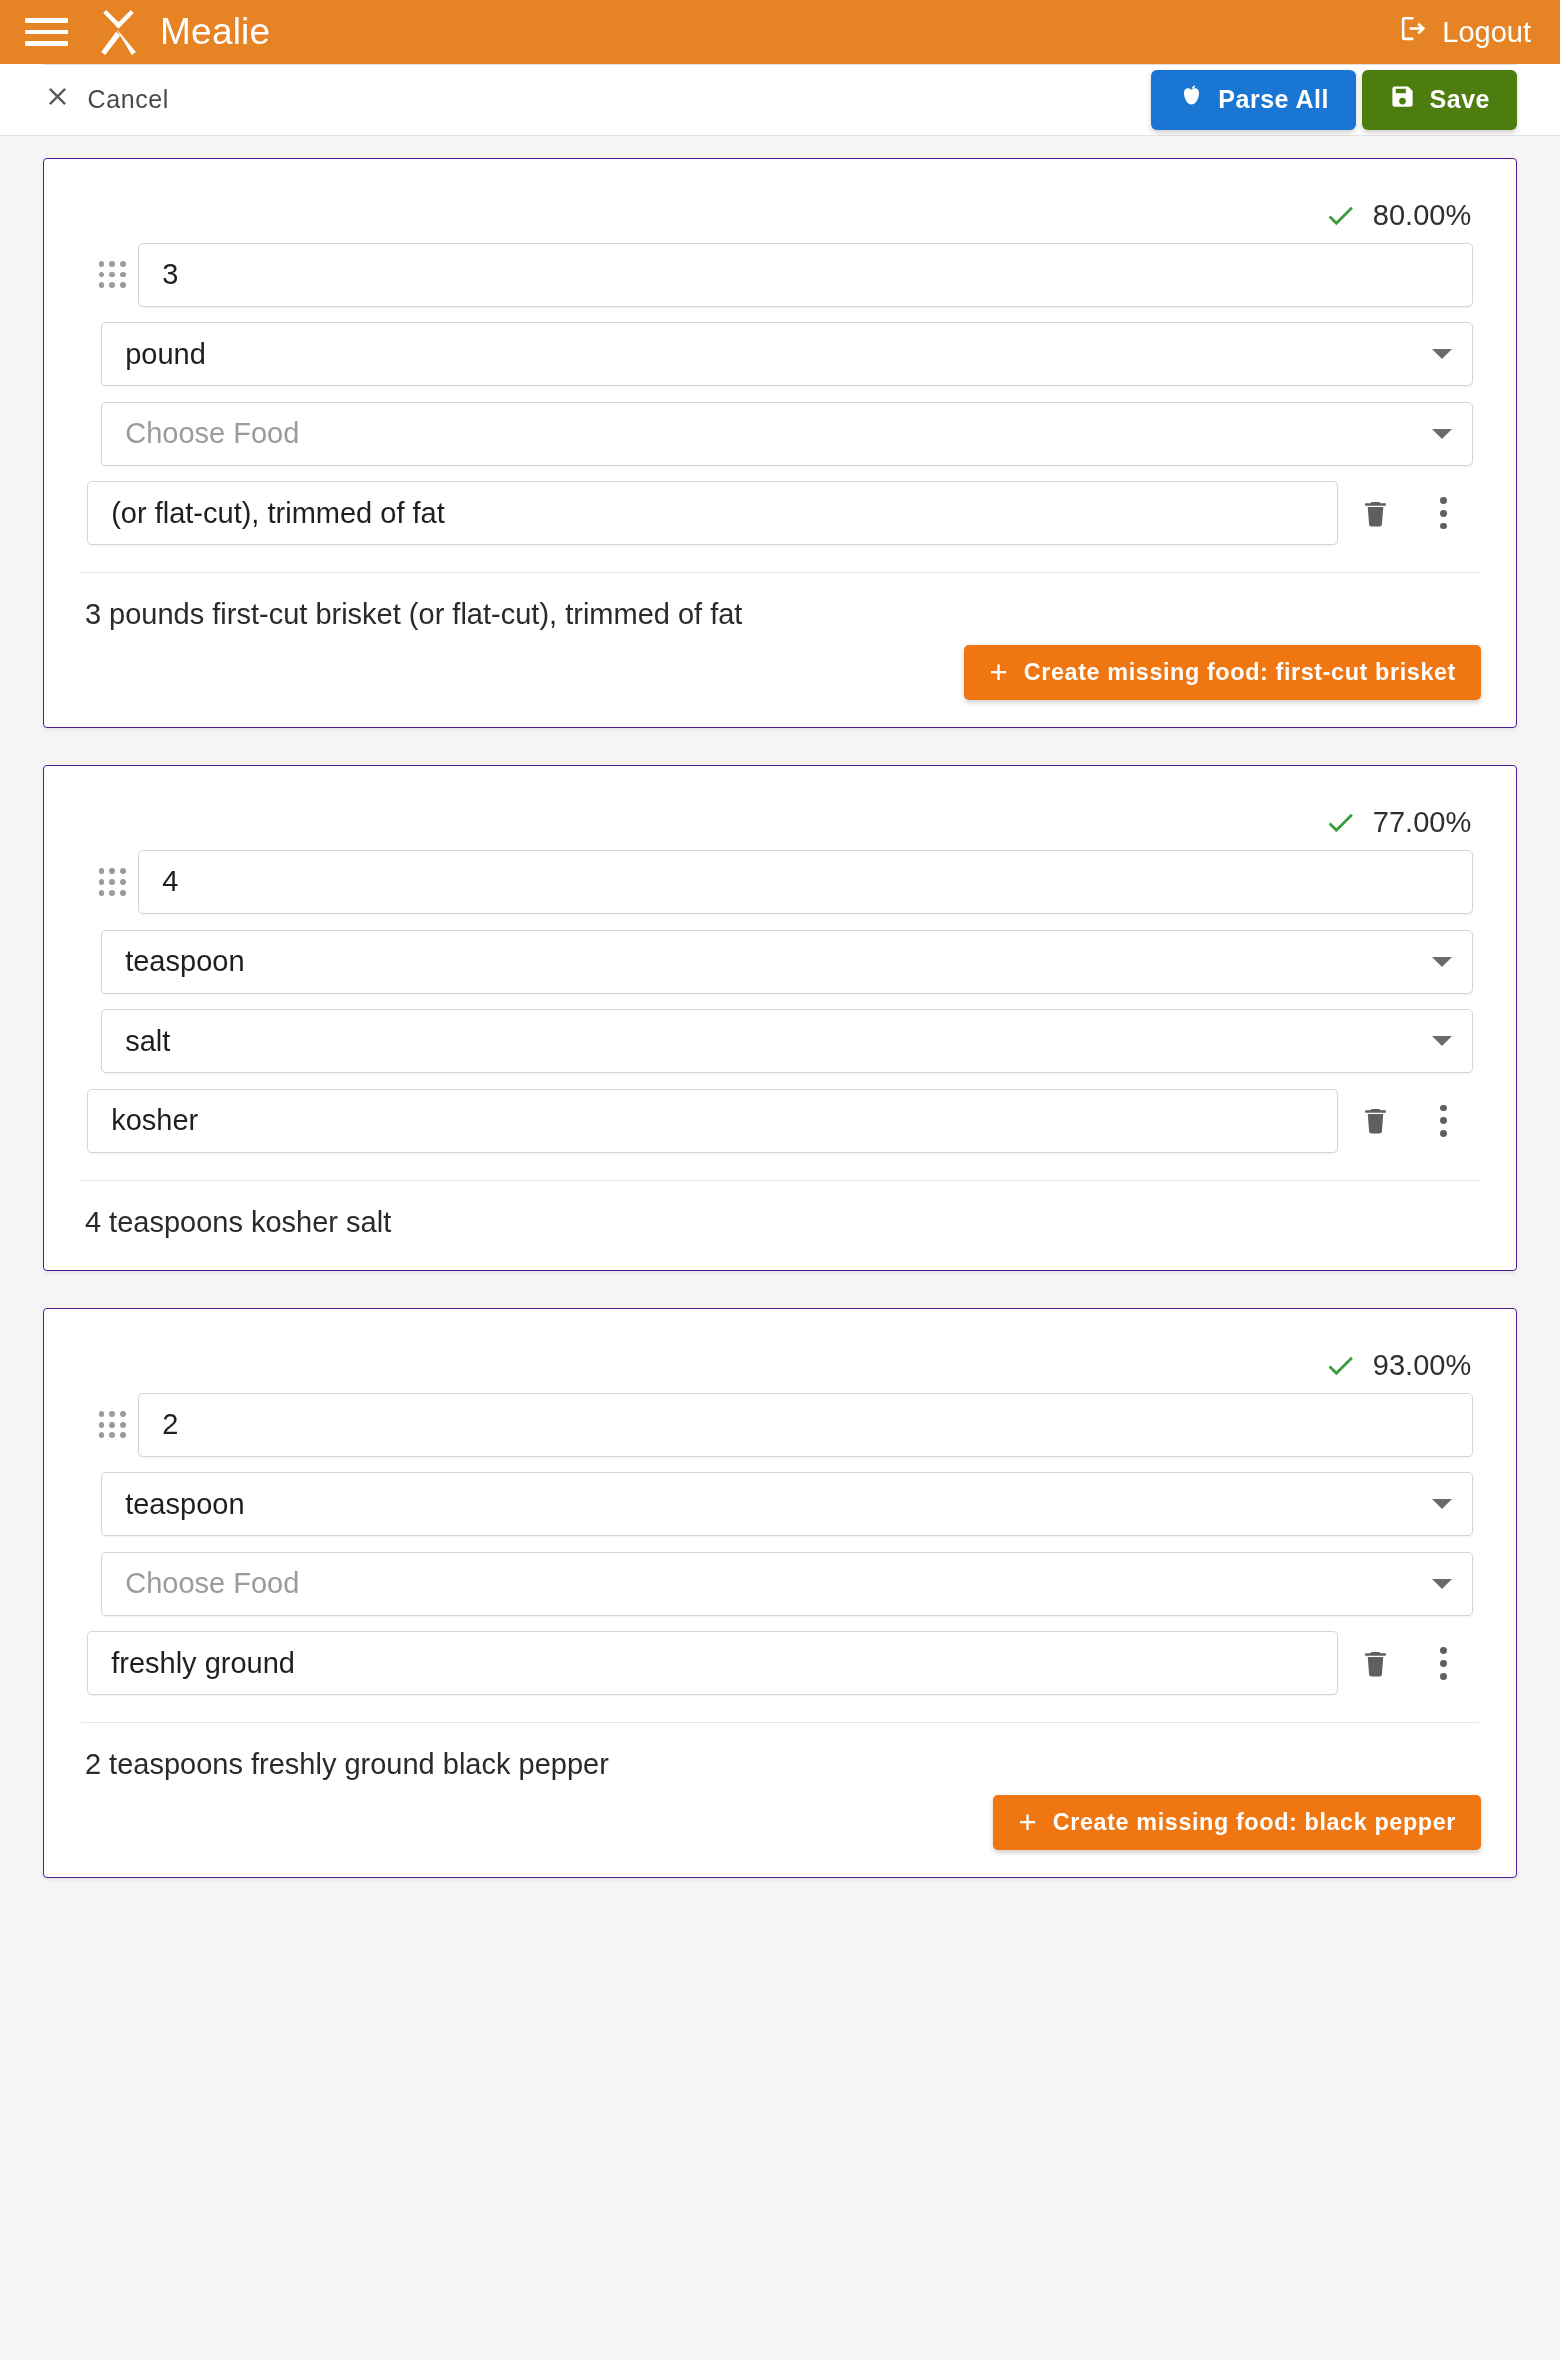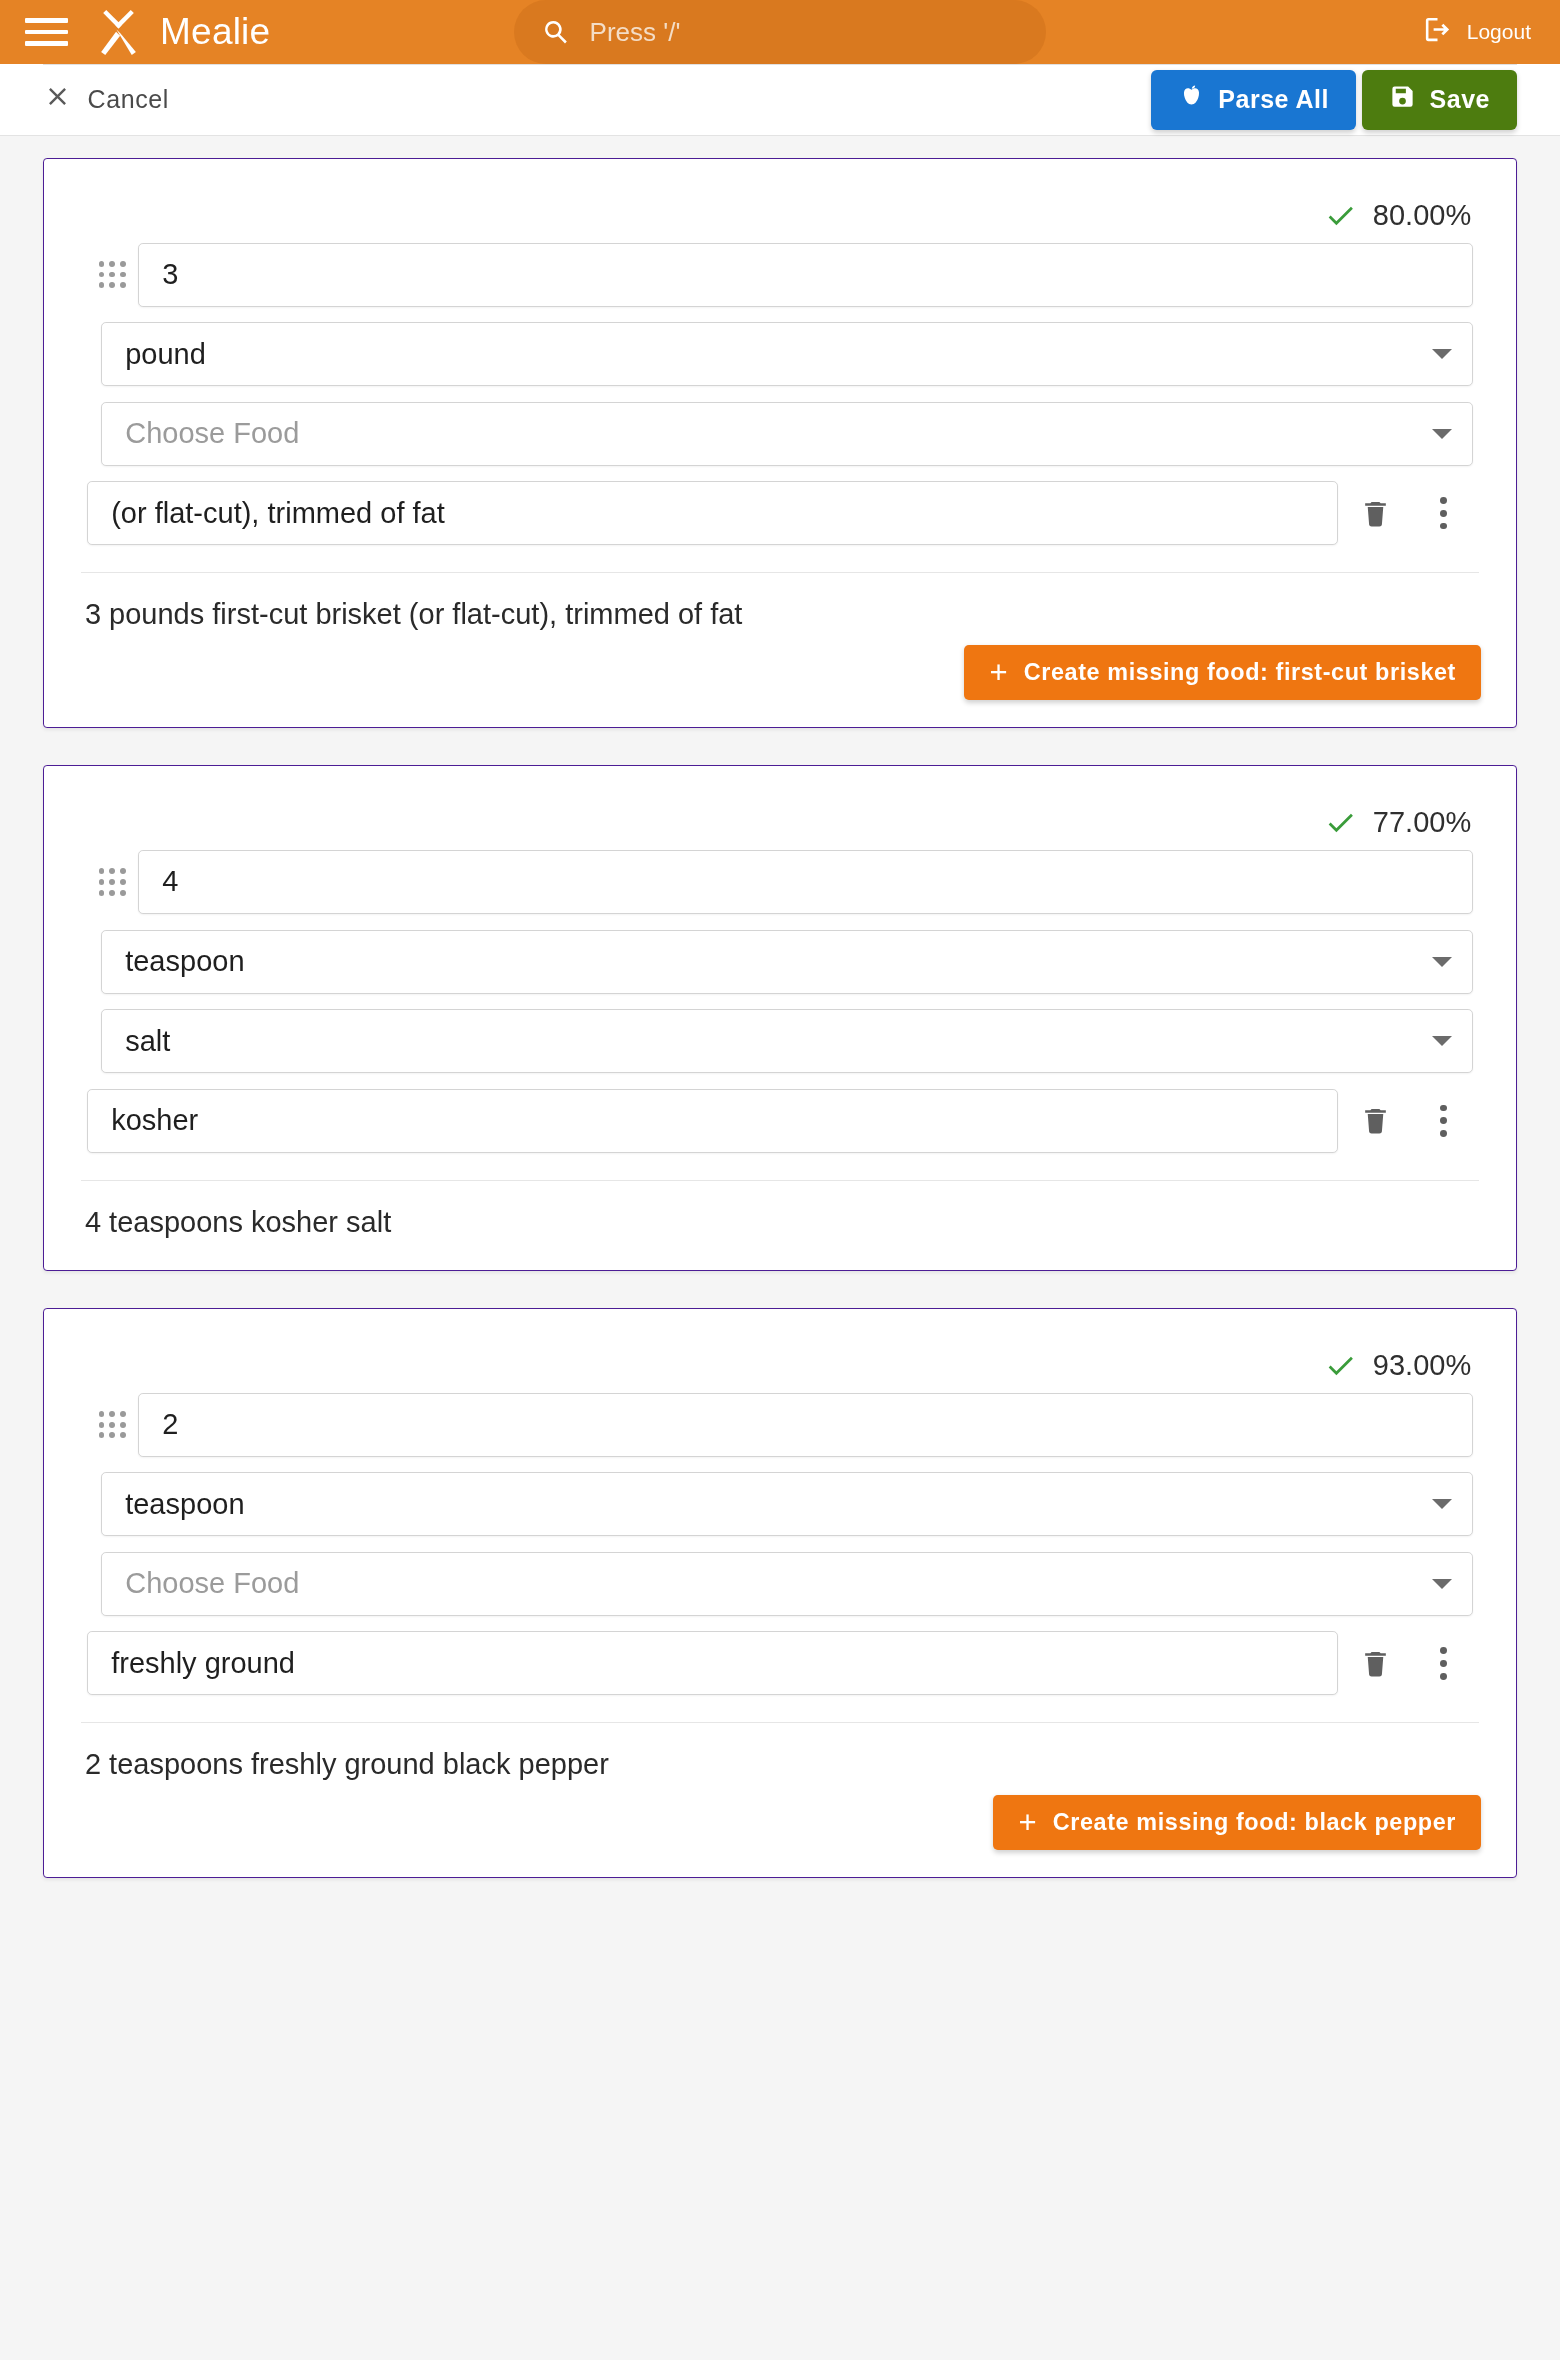--- a/index.html
+++ b/index.html
@@ -47,21 +47,21 @@
     padding: 0 27px;
     cursor: text;
   }
   .searchbox .s-icon { margin-right: 17.6px; display:flex; }
   .search-placeholder {
     font-size: 26px; color: #f4ddc6;
   }
   .logout {
     position: absolute; right: 29px;
     display: flex; align-items: center; gap: 13.7px;
-    font-size: 21px; cursor: pointer;
+    font-size: 29px; cursor: pointer;
   }
 
   
   .actionbar {
     height: 72px;
     background: #fff;
     border-bottom: 1px solid #e3e3e3;
     display: flex; align-items: center;
     padding: 0 43px;
     position: relative;
@@ -194,28 +194,20 @@
   <div class="brand-logo">
     <svg width="49" height="49" viewBox="0 0 24 24">
       <path fill="#ffffff" d="M4.5 2.5 L6 1 L13.5 8.5 L12 10 Z"></path>
       <path fill="#ffffff" d="M19.5 2.5 L18 1 L10.5 8.5 L12 10 Z"></path>
       <path fill="#ffffff" d="M11 10.5 L13 12.5 L20.5 21.5 L18.5 23 Z"></path>
       <path fill="#ffffff" d="M12.8 13.6 L10.8 11.6 L3.5 21.5 L5.5 23 Z"></path>
     </svg>
   </div>
   <div class="brand-name">Mealie</div>
 
-  <div class="searchbox">
-    <span class="s-icon">
-      <svg width="31" height="31" viewBox="0 0 24 24">
-        <path fill="#ffffff" d="M9.5 3a6.5 6.5 0 0 1 5.06 10.58l5.43 5.43-1.41 1.41-5.43-5.43A6.5 6.5 0 1 1 9.5 3zm0 2a4.5 4.5 0 1 0 0 9 4.5 4.5 0 0 0 0-9z"></path>
-      </svg>
-    </span>
-    <span class="search-placeholder">Press '/'</span>
-  </div>
 
   <div class="logout">
     <span>
       <svg width="31" height="31" viewBox="0 0 24 24">
         <path fill="#ffffff" d="M5 3h7v2H5v14h7v2H5a2 2 0 0 1-2-2V5a2 2 0 0 1 2-2z"></path>
         <path fill="#ffffff" d="M16.5 7.5 15 9l2 2H9v2h8l-2 2 1.5 1.5L21 12z"></path>
       </svg>
     </span>
     <span>Logout</span>
   </div>

